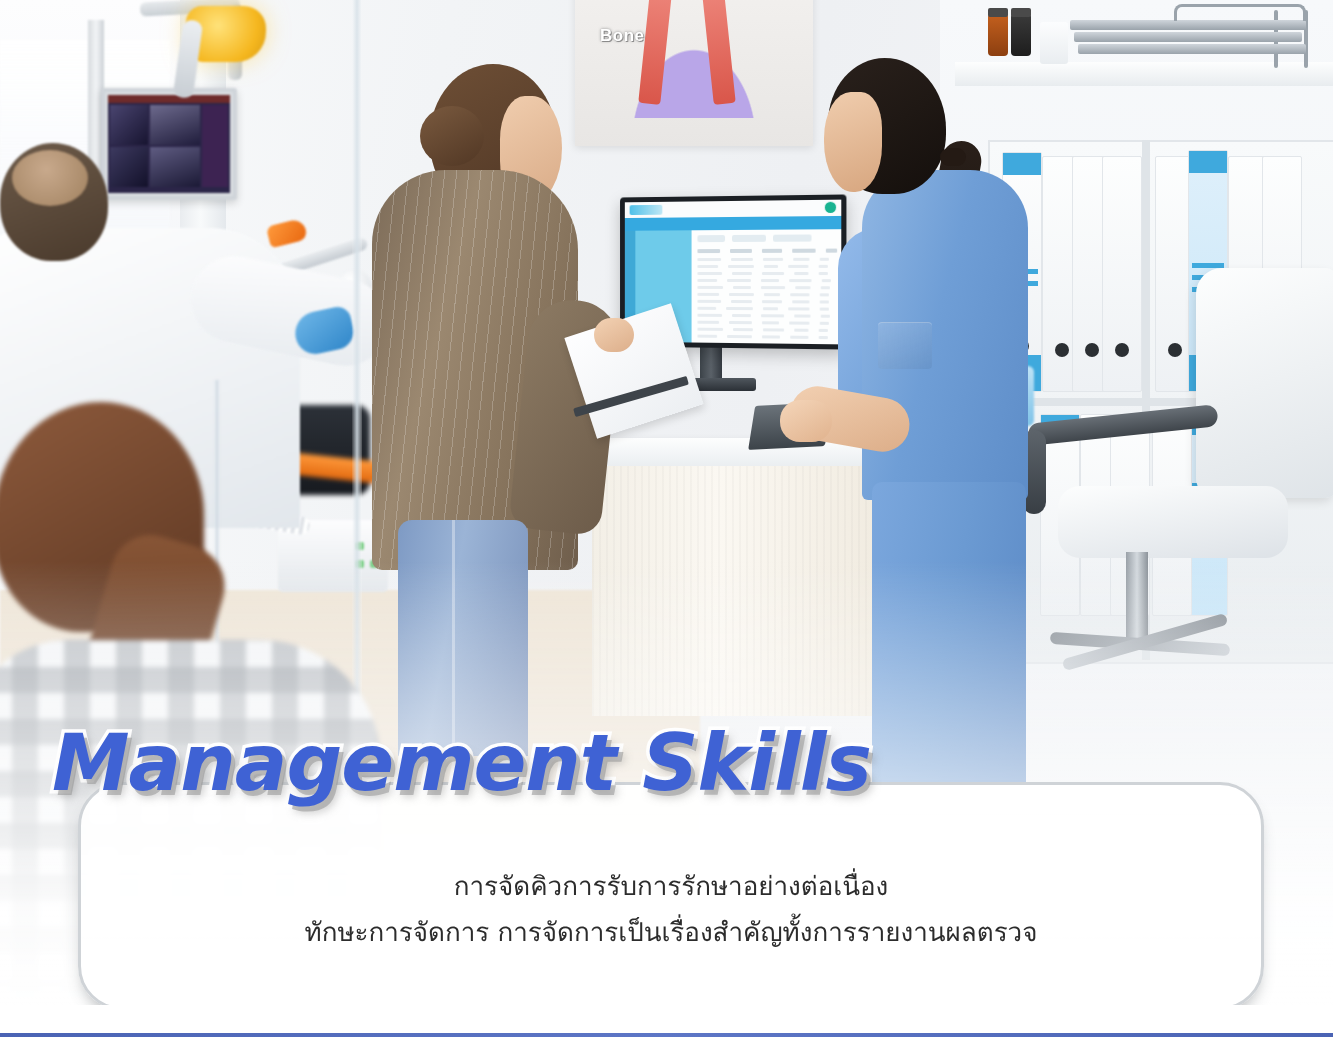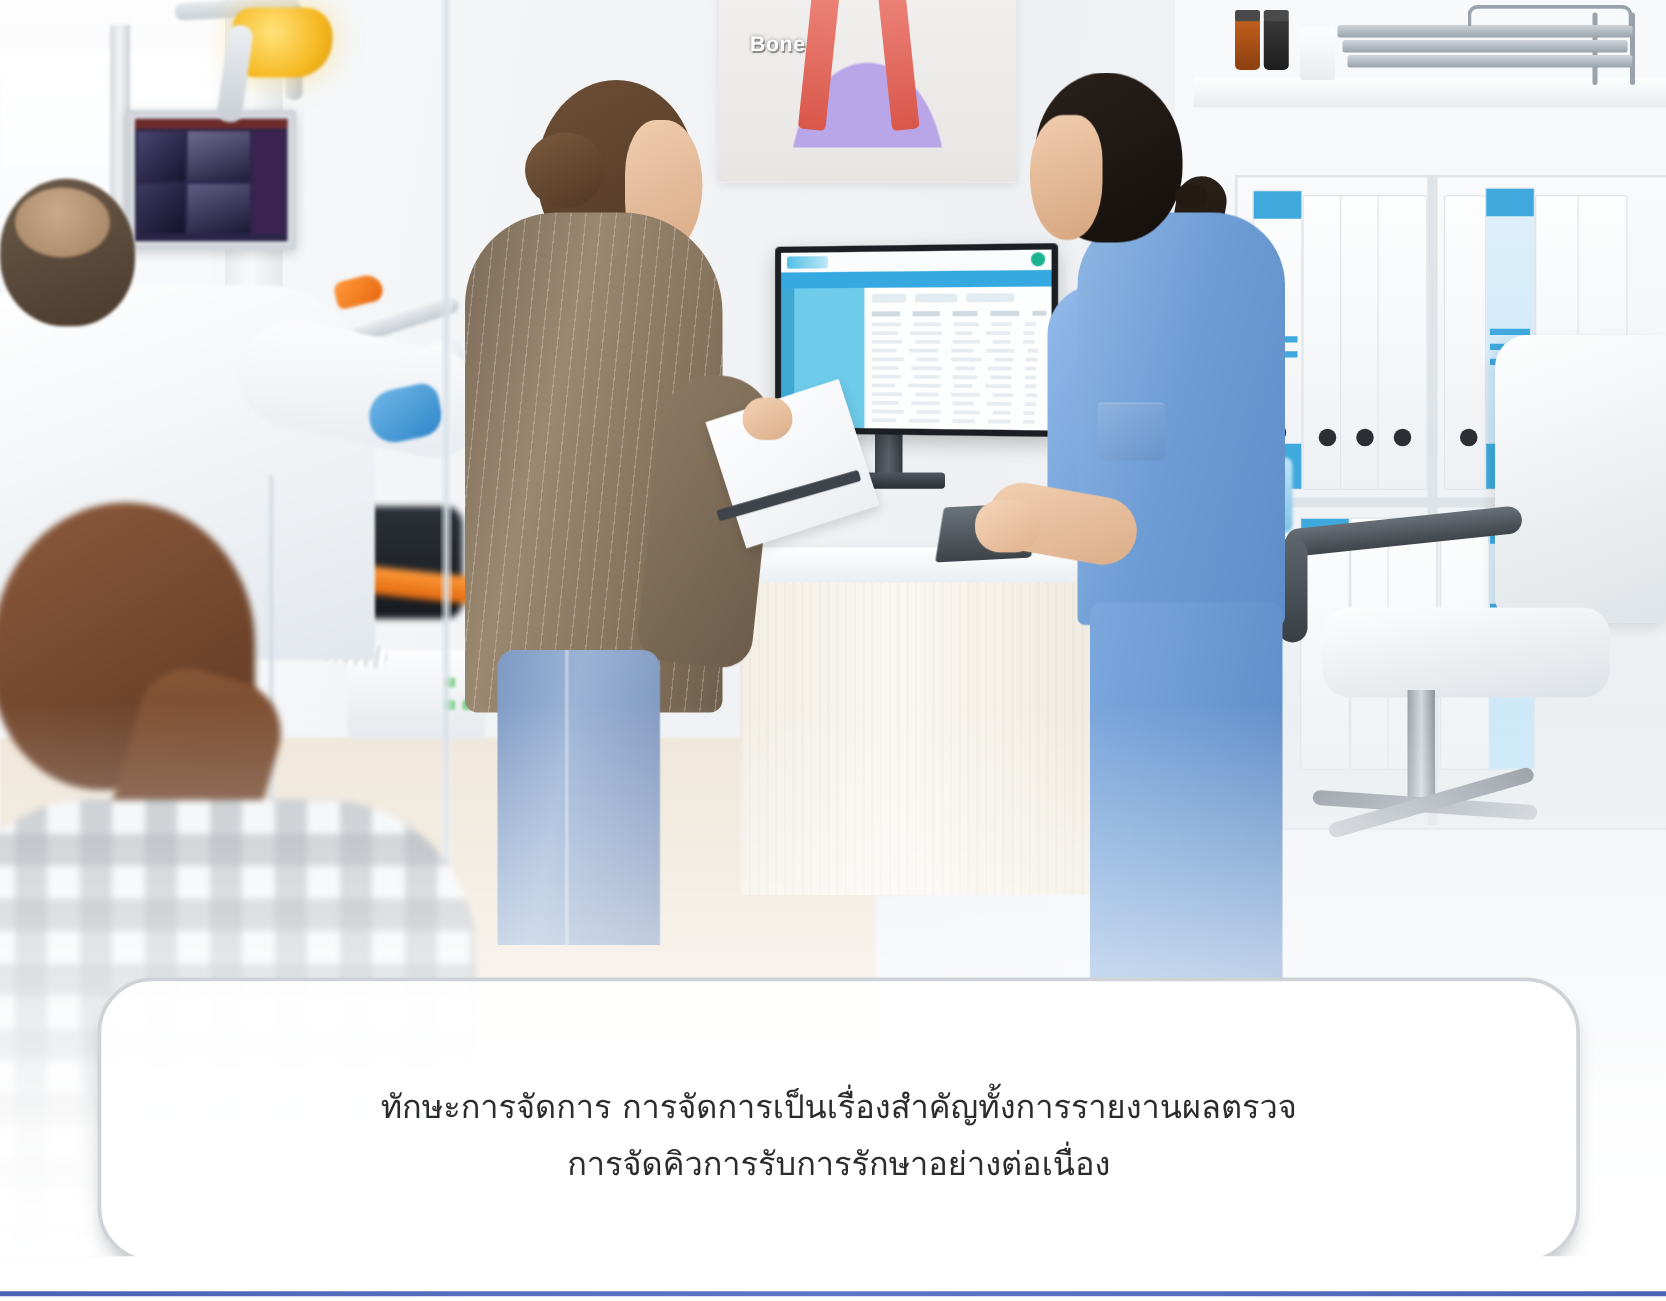--- a/index.html
+++ b/index.html
@@ -554,21 +554,22 @@
 
     <div class="pat-hair blur-fg"></div>
     <div class="pat-tail blur-fg"></div>
     <div class="pat-shirt blur-fg"></div>
 
     <div class="photo-fade"></div>
   </div>
 
   <div class="card">
     <div class="card-inner">
+      <div class="body-line">การจัดคิวการรับการรักษาอย่างต่อเนื่อง</div>
       <div class="body-line">ทักษะการจัดการ การจัดการเป็นเรื่องสำคัญทั้งการรายงานผลตรวจ</div>
-      <div class="body-line">การจัดคิวการรับการรักษาอย่างต่อเนื่อง</div>
     </div>
   </div>
 
+  <div class="title">Management Skills</div>
 
   <div class="bottom-fill"></div>
   <div class="bottom-rule"></div>
 </div>
 
 </body></html>

